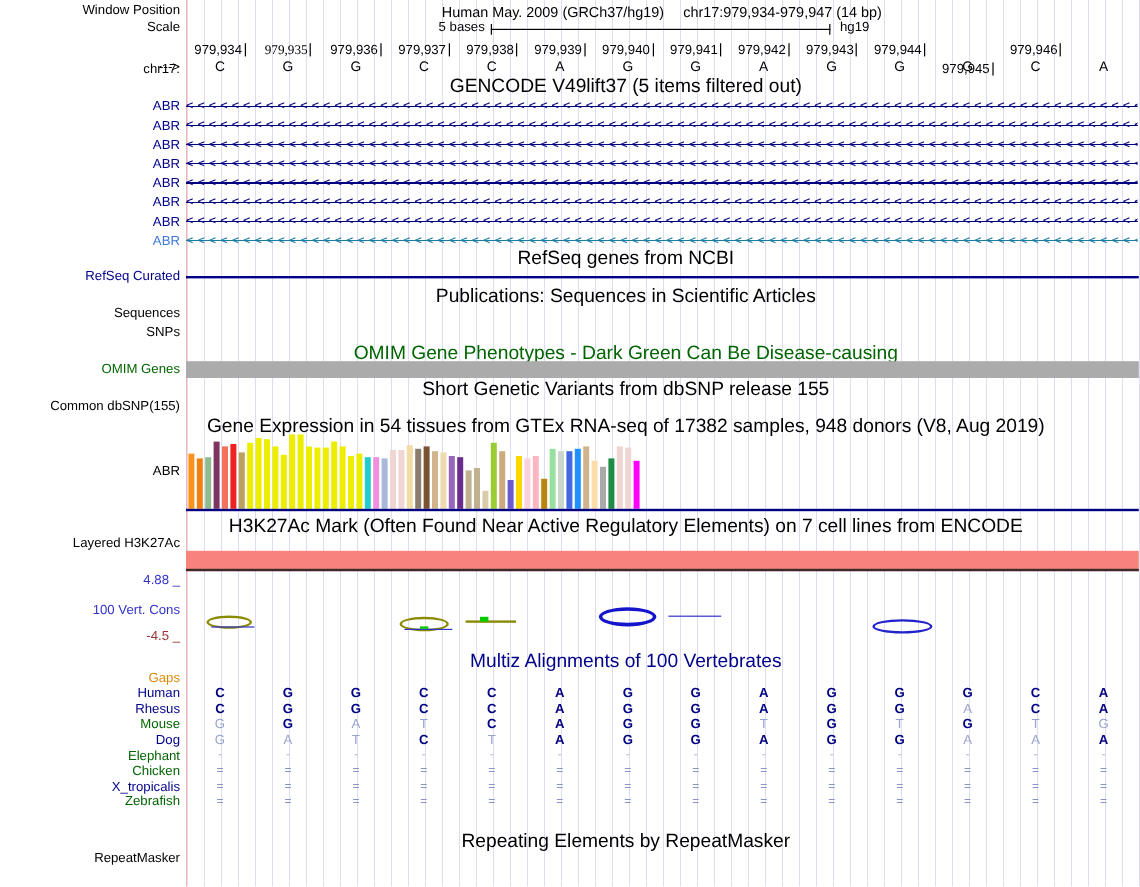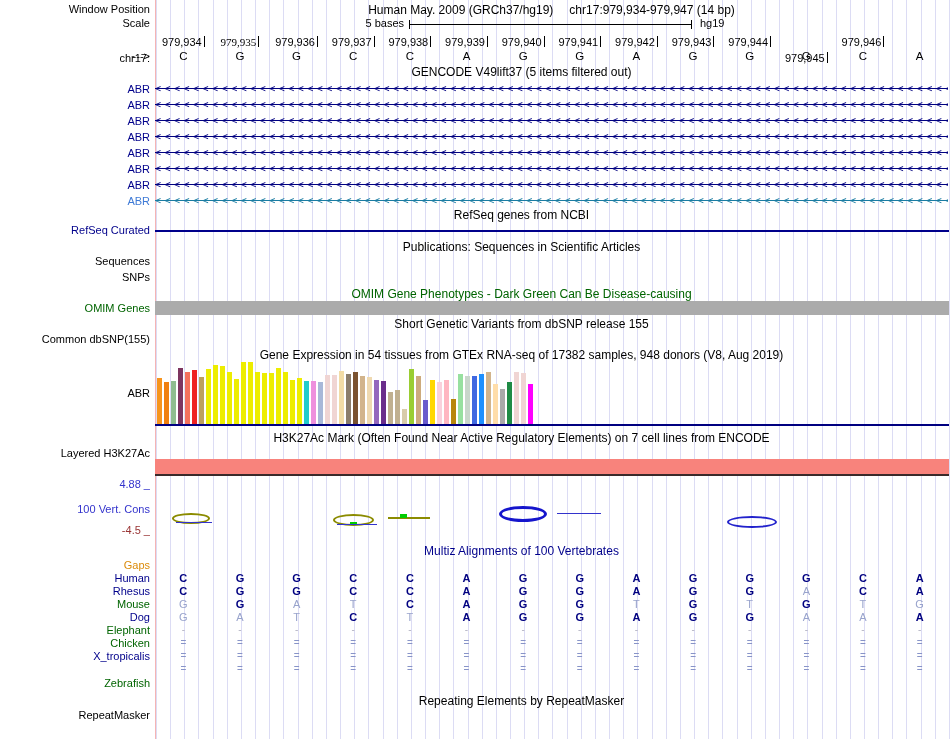--- a/index.html
+++ b/index.html
@@ -2,21 +2,21 @@
 <html><head>
 <meta charset="utf-8">
 <style>
   html,body{margin:0;padding:0;background:#fff;}
   #stage{position:relative;width:950px;height:739px;background:#fff;overflow:hidden;
          font-family:"Liberation Sans","DejaVu Sans",sans-serif;color:#000;}
   .grid{position:absolute;left:155px;top:0;width:794px;height:739px;
         border-left:1px solid #F5B4B4;
         background-image:repeating-linear-gradient(to right,#DCDCF4 0px,#DCDCF4 1px,transparent 1px,transparent 14.16px);}
   .lbl{position:absolute;left:0;width:150px;text-align:right;font-size:11px;line-height:12px;white-space:nowrap;}
-  .ctitle{position:absolute;left:155px;width:733px;text-align:center;font-size:12px;line-height:13px;white-space:nowrap;}
+  .ctitle{position:absolute;left:155px;width:733px;text-align:center;font-size:16px;line-height:13px;white-space:nowrap;}
   .c-navy{color:#00008B}.c-green{color:#006400}.c-orange{color:#DB8B0B}
   .c-blue{color:#3333CC}.c-dred{color:#993333}.c-lblue{color:#3E7AD6}
   .hdr{position:absolute;left:155px;top:3px;width:793px;display:flex;justify-content:center;gap:16px;font-size:12px;}
   .hdr span{white-space:nowrap;}
   .scaletxt{position:absolute;top:17px;font-size:11px;line-height:12px;white-space:nowrap;}
   .sline{position:absolute;background:#000;}
   .numcell{position:absolute;top:35px;height:13px;font-size:11px;display:flex;align-items:center;justify-content:center;}
   .numcell .tick{display:inline-block;width:1px;height:11px;background:#000;margin-left:2px;}
   .basecell{position:absolute;height:12px;font-size:11.5px;text-align:center;line-height:12px;}
   .generow{position:absolute;left:155px;width:793px;height:11px;overflow:hidden;white-space:nowrap;
@@ -348,21 +348,21 @@
       <div class="glyphcell" style="left: 381.56px; width: 56.64px; top: 650px; color: rgb(136, 148, 200);">=</div>
       <div class="glyphcell" style="left: 438.2px; width: 56.64px; top: 650px; color: rgb(136, 148, 200);">=</div>
       <div class="glyphcell" style="left: 494.84px; width: 56.64px; top: 650px; color: rgb(136, 148, 200);">=</div>
       <div class="glyphcell" style="left: 551.48px; width: 56.64px; top: 650px; color: rgb(136, 148, 200);">=</div>
       <div class="glyphcell" style="left: 608.12px; width: 56.64px; top: 650px; color: rgb(136, 148, 200);">=</div>
       <div class="glyphcell" style="left: 664.76px; width: 56.64px; top: 650px; color: rgb(136, 148, 200);">=</div>
       <div class="glyphcell" style="left: 721.4px; width: 56.64px; top: 650px; color: rgb(136, 148, 200);">=</div>
       <div class="glyphcell" style="left: 778.04px; width: 56.64px; top: 650px; color: rgb(136, 148, 200);">=</div>
       <div class="glyphcell" style="left: 834.68px; width: 56.64px; top: 650px; color: rgb(136, 148, 200);">=</div>
       <div class="glyphcell" style="left: 891.32px; width: 56.64px; top: 650px; color: rgb(136, 148, 200);">=</div>
-      <div class="lbl c-green" style="top: 677px;">Zebrafish</div>
+      <div class="lbl c-green" style="top: 662px;">Zebrafish</div>
       <div class="glyphcell" style="left: 155px; width: 56.64px; top: 663px; color: rgb(136, 148, 200);">=</div>
       <div class="glyphcell" style="left: 211.64px; width: 56.64px; top: 663px; color: rgb(136, 148, 200);">=</div>
       <div class="glyphcell" style="left: 268.28px; width: 56.64px; top: 663px; color: rgb(136, 148, 200);">=</div>
       <div class="glyphcell" style="left: 324.92px; width: 56.64px; top: 663px; color: rgb(136, 148, 200);">=</div>
       <div class="glyphcell" style="left: 381.56px; width: 56.64px; top: 663px; color: rgb(136, 148, 200);">=</div>
       <div class="glyphcell" style="left: 438.2px; width: 56.64px; top: 663px; color: rgb(136, 148, 200);">=</div>
       <div class="glyphcell" style="left: 494.84px; width: 56.64px; top: 663px; color: rgb(136, 148, 200);">=</div>
       <div class="glyphcell" style="left: 551.48px; width: 56.64px; top: 663px; color: rgb(136, 148, 200);">=</div>
       <div class="glyphcell" style="left: 608.12px; width: 56.64px; top: 663px; color: rgb(136, 148, 200);">=</div>
       <div class="glyphcell" style="left: 664.76px; width: 56.64px; top: 663px; color: rgb(136, 148, 200);">=</div>

